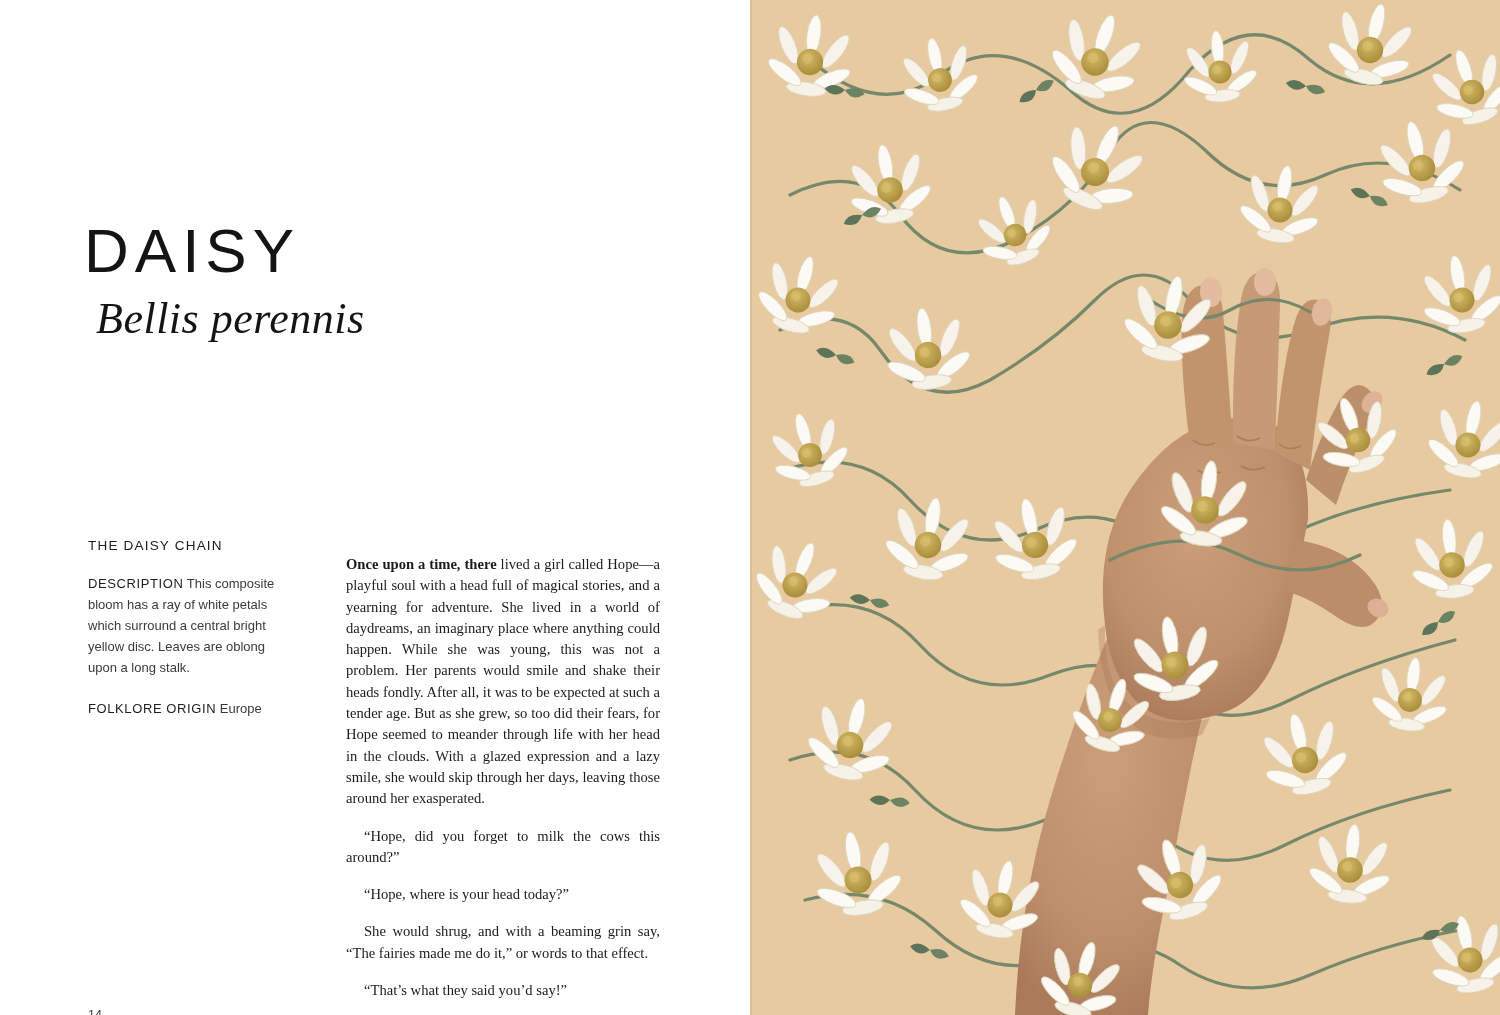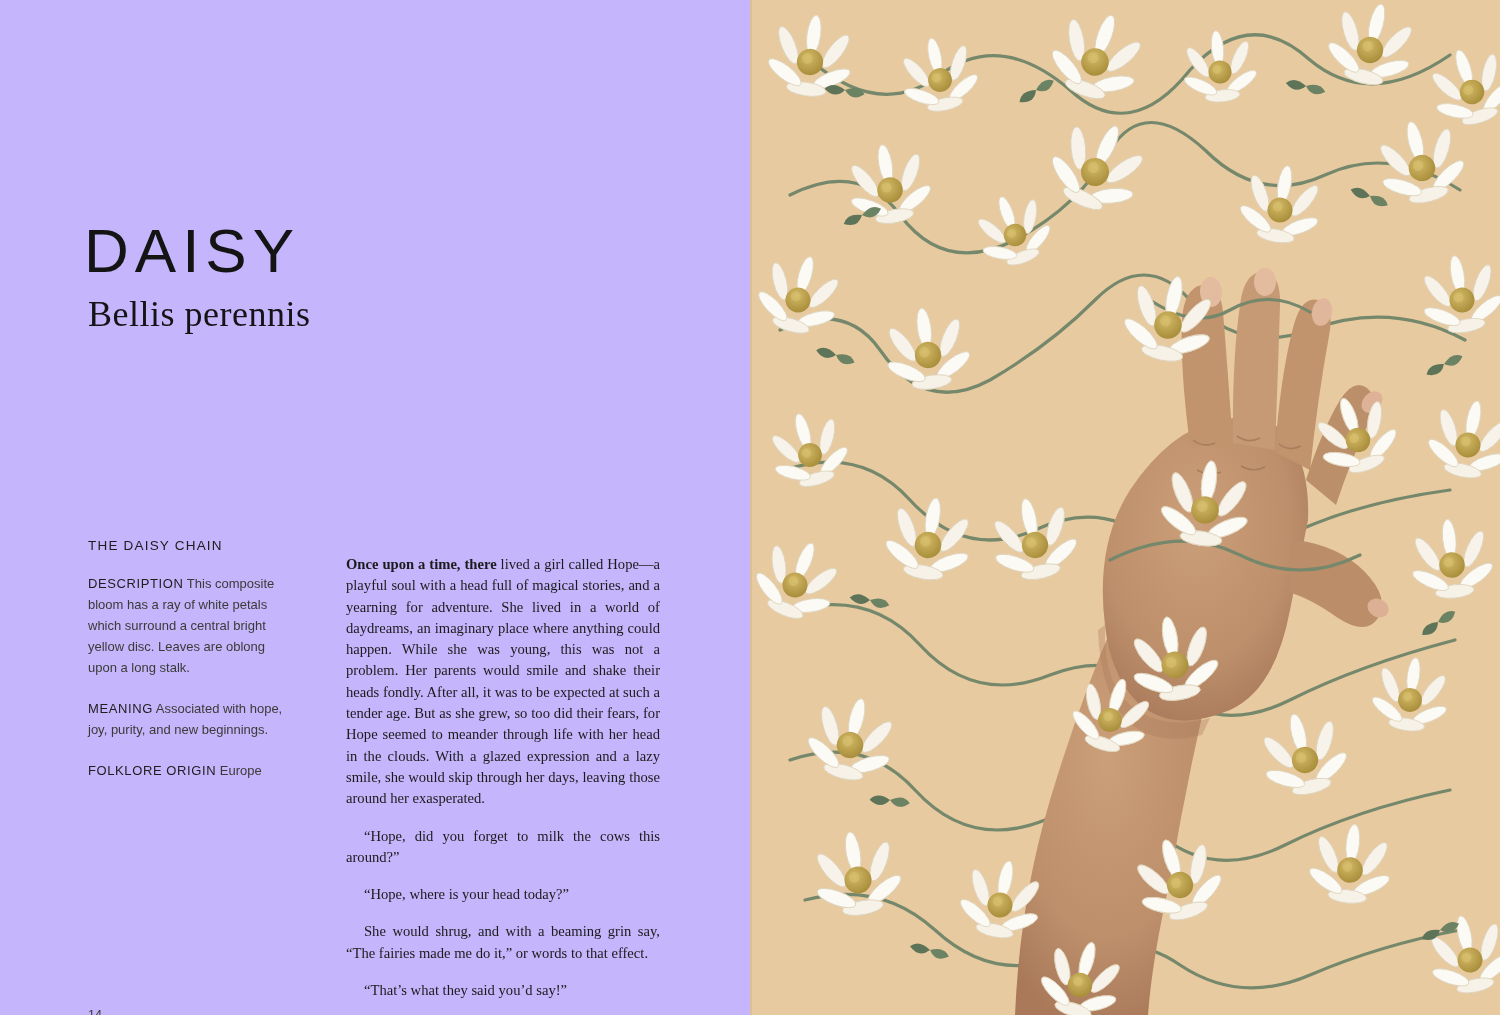--- a/index.html
+++ b/index.html
@@ -14,45 +14,46 @@
     overflow: hidden;
     display: flex;
     background: #f2e9d2;
   }
 
   
   .page-left {
     position: relative;
     width: 750px;
     height: 1015px;
-    background: #c4b5fd;
+    background: #ffffff;
     box-sizing: border-box;
   }
 
   .title-block {
     position: absolute;
     left: 84px;
     top: 218px;
     width: 560px;
   }
   .flower-title {
     font-family: "Liberation Sans", sans-serif;
     font-weight: 300;
     font-size: 62px;
     letter-spacing: 6px;
     color: #141414;
     line-height: 1.05;
     margin: 0;
   }
   .flower-latin {
     font-family: "Liberation Serif", serif;
-    font-size: 36px;
+    font-style: italic;
+    font-size: 44px;
     letter-spacing: 0.5px;
     color: #141414;
-    margin: 10px 0 0 4px;
+    margin: 10px 0 0 12px;
     font-weight: 400;
   }
 
   
   .columns {
     position: absolute;
     left: 88px;
     top: 538px;
     width: 588px;
     display: flex;
@@ -148,23 +149,20 @@
 
     <div class="columns">
 
       <div class="col-side">
         <p class="side-heading">THE DAISY CHAIN</p>
 
         <p class="side-entry">
           <span class="lbl">DESCRIPTION</span><span> This composite bloom has a ray of white petals which surround a central bright yellow disc. Leaves are oblong upon a long stalk.</span>
         </p>
 
-        <p class="side-entry">
-          <span class="lbl">MEANING</span><span> Associated with hope, joy, purity, and new beginnings.</span>
-        </p>
 
         <p class="side-entry last">
           <span class="lbl">FOLKLORE ORIGIN</span><span> Europe</span>
         </p>
       </div>
 
       <div class="col-main">
         <p><span class="lead">Once upon a time, there</span><span> lived a girl called Hope—a playful soul with a head full of magical stories, and a yearning for adventure. She lived in a world of daydreams, an imaginary place where anything could happen. While she was young, this was not a problem. Her parents would smile and shake their heads fondly. After all, it was to be expected at such a tender age. But as she grew, so too did their fears, for Hope seemed to meander through life with her head in the clouds. With a glazed expression and a lazy smile, she would skip through her days, leaving those around her exasperated.</span></p>
         <p class="indent">“Hope, did you forget to milk the cows this around?”</p>
         <p class="indent">“Hope, where is your head today?”</p>

